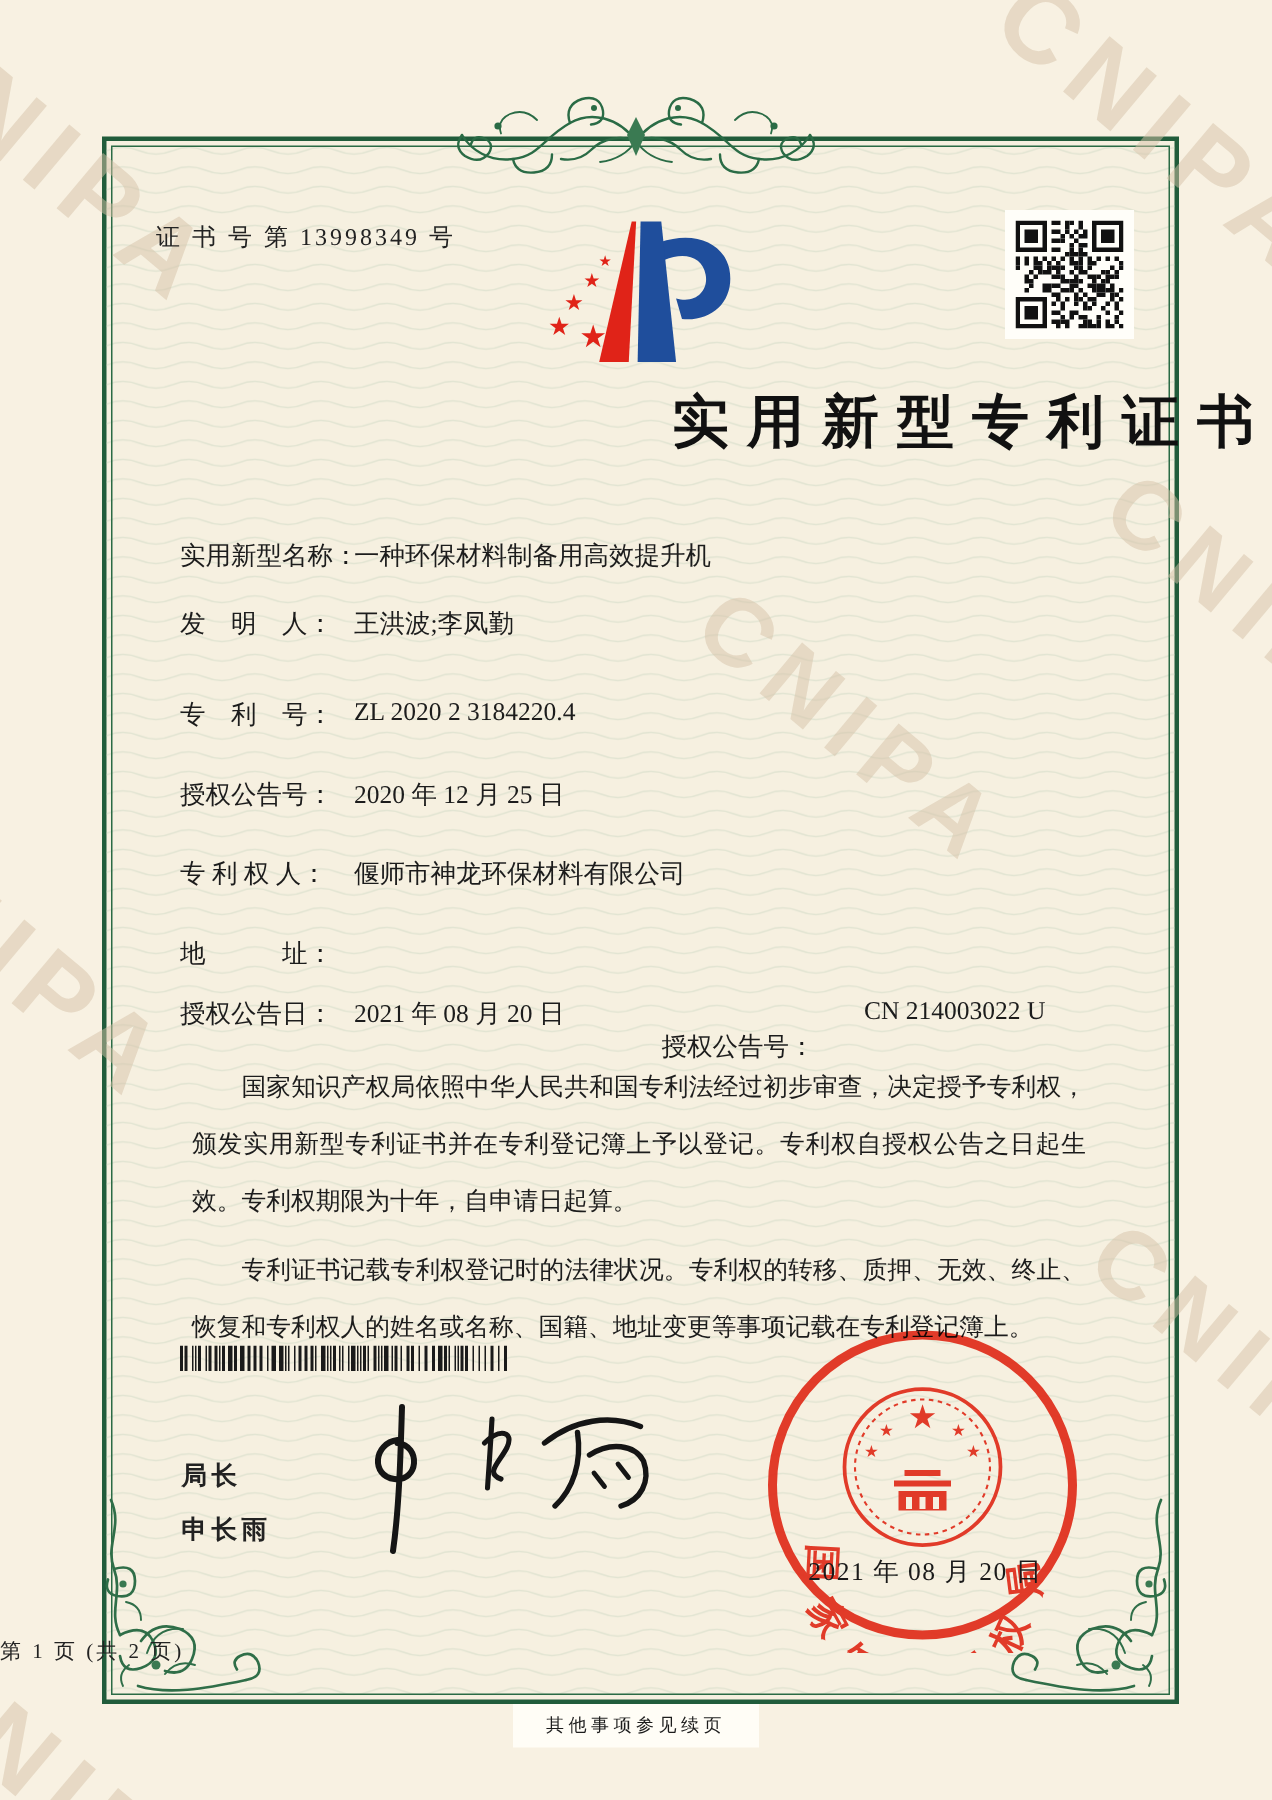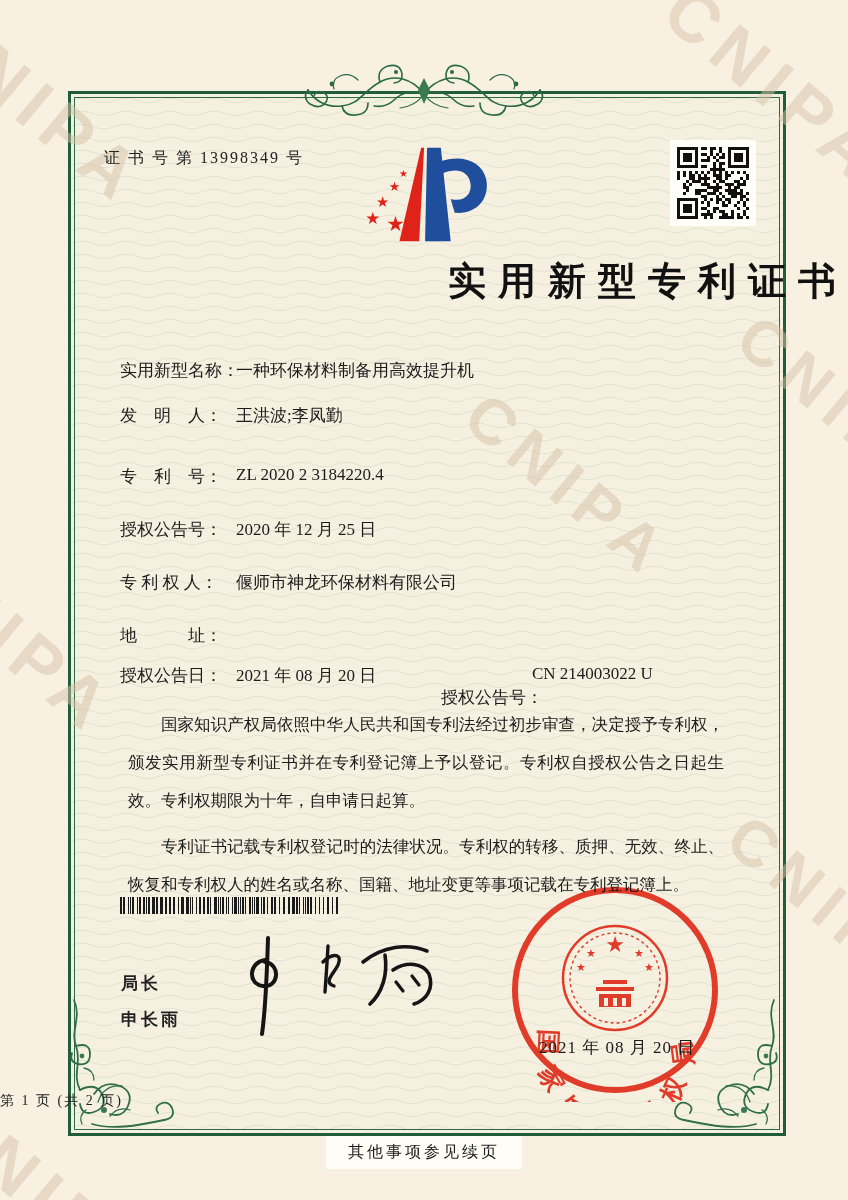--- a/index.html
+++ b/index.html
@@ -24,30 +24,30 @@
   .guilloche{position:absolute;left:0;top:0;width:100%;height:100%;}
   
   .content{position:absolute;left:0;top:0;width:848px;height:1200px;z-index:2;}
   .cert-no{position:absolute;left:104px;top:148px;font-size:16px;letter-spacing:2px;color:#222;}
   .title{position:absolute;left:0;top:256px;width:848px;text-align:right;
       font-size:38px;font-weight:bold;letter-spacing:12px;color:#111;}
   .row{position:absolute;left:0;width:848px;height:26px;font-size:17px;color:#1c1c1c;}
   .row .lab{position:absolute;left:120px;white-space:pre;}
   .row .val{position:absolute;left:236px;white-space:pre;}
   .row .lab2{position:absolute;left:441px;white-space:pre;margin-top:22px;}
-  .row .val2{position:absolute;left:532px;white-space:pre;text-align:right;}
+  .row .val2{position:absolute;left:576px;white-space:pre;text-align:right;}
   .paras{position:absolute;left:120px;top:698px;width:612px;font-size:16.5px;
       line-height:38px;text-align:justify;color:#1c1c1c;}
   .paras p{margin:8px;text-indent:2em;}
   .director{position:absolute;left:121px;font-family:"Liberation Sans","DejaVu Sans",sans-serif;
       font-weight:600;font-size:17px;color:#222;letter-spacing:3px;}
   .footer-page{position:absolute;left:0;top:1092px;width:848px;text-align:left;
       font-size:14px;letter-spacing:2px;color:#222;}
   .cont-note{position:absolute;left:50%;transform:translateX(-50%);top:1136px;
-      background:#fffdf6;padding:6px 22px;font-size:16px;letter-spacing:3px;color:#1c1c1c;z-index:3;}
+      background:#fffdf6;padding:6px 22px;font-size:12px;letter-spacing:3px;color:#1c1c1c;z-index:3;}
   .qr-box{position:absolute;left:670px;top:140px;width:86px;height:86px;background:#fffef9;}
   .seal-wrap{position:absolute;left:505px;top:878px;width:224px;height:224px;
       mix-blend-mode:multiply;opacity:.95;z-index:3;}
   .seal-date{position:absolute;left:505px;top:1036px;width:224px;text-align:center;
       font-size:17px;color:#1a1a1a;z-index:4;letter-spacing:1px;}
   .sig{position:absolute;left:235px;top:930px;z-index:4;}
   .barcode{position:absolute;left:120px;top:897px;}
   .ornament{position:absolute;z-index:2;}
 </style>
 </head>

